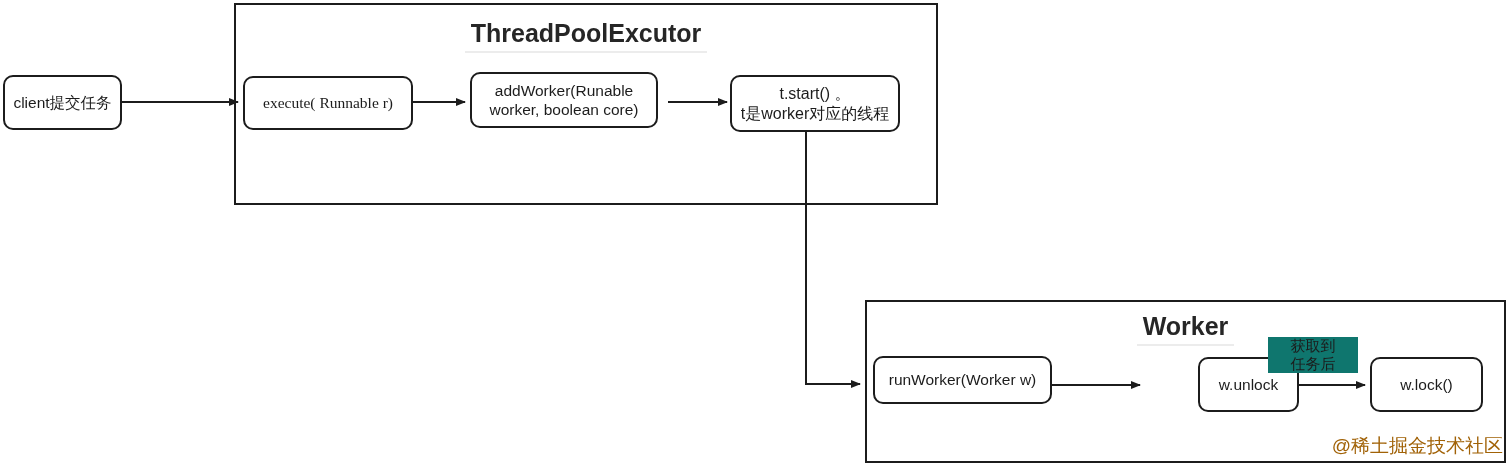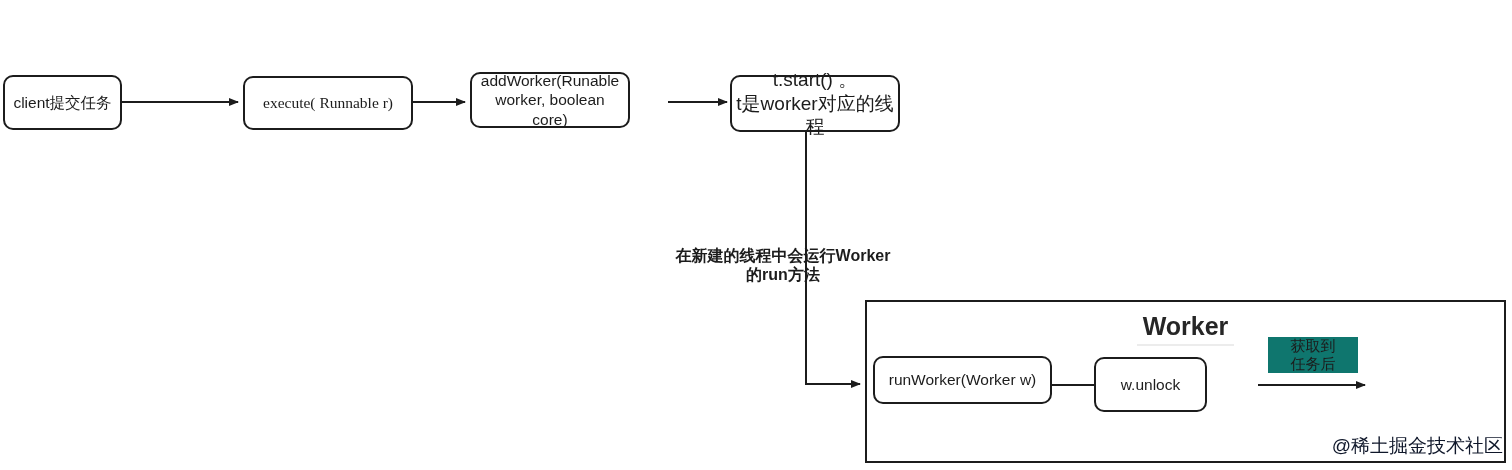--- a/index.html
+++ b/index.html
@@ -79,21 +79,21 @@
     line-height: 18px;
     white-space: pre-line;
     z-index: 3;
     background: #0f766e;
   }
   .watermark {
     position: absolute;
     right: 9px;
     top: 433px;
     font-size: 19px;
-    color: #0f172a;
+    color: #a16207;
     z-index: 4;
   }
 </style>
 </head>
 <body>
 
 <div id="stage">
 
   <svg id="wires" viewBox="0 0 1512 470">
     <defs>
@@ -102,43 +102,47 @@
       </marker>
     </defs>
     <line x1="122" y1="102" x2="238" y2="102" marker-end="url(#arrow)"></line>
     <line x1="413" y1="102" x2="465" y2="102" marker-end="url(#arrow)"></line>
     <line x1="668" y1="102" x2="727" y2="102" marker-end="url(#arrow)"></line>
     <polyline points="806,132 806,384 860,384" marker-end="url(#arrow)"></polyline>
     <line x1="1052" y1="385" x2="1140" y2="385" marker-end="url(#arrow)"></line>
     <line x1="1258" y1="385" x2="1365" y2="385" marker-end="url(#arrow)"></line>
   </svg>
 
+  <div class="group-box" style="left:234px; top:3px; width:704px; height:202px;">
+    <div class="group-title" style="top:14px;">
+      <span>ThreadPoolExcutor</span>
+    </div>
+  </div>
 
   <div class="group-box" style="left:865px; top:300px; width:641px; height:163px;">
     <div class="group-title" style="top:10px;">
       <span>Worker</span>
     </div>
   </div>
 
   <div class="node" style="left:3px; top:75px; width:119px; height:55px;">client提交任务</div>
 
   <div class="node" style="left:243px; top:76px; width:170px; height:54px;font-family:Liberation Serif, serif;">execute( Runnable r)</div>
 
-  <div class="node" style="left:470px; top:72px; width:160px; height:56px;">addWorker(Runable
+  <div class="node" style="left:470px; top:72px; width:188px; height:56px;">addWorker(Runable
 worker, boolean core)</div>
 
-  <div class="node" style="left:730px; top:75px; width:170px; height:57px; font-size:19px;">t.start() 。
+  <div class="node" style="left:730px; top:75px; width:170px; height:57px; font-size:16px;">t.start() 。
 t是worker对应的线程</div>
 
   <div class="node" style="left:873px; top:356px; width:179px; height:48px;">runWorker(Worker w)</div>
 
-  <div class="node" style="left:1094px; top:357px; width:113px; height:55px;">w.unlock</div>
+  <div class="node" style="left:1198px; top:357px; width:101px; height:55px;">w.unlock</div>
 
+  <div class="node" style="left:1370px; top:357px; width:113px; height:55px;">w.lock()</div>
 
-  <div class="annotation" style="left:633px; top:246px; width:300px;">在新建的线程中会运行Worker
-的run方法</div>
 
   <div class="edge-label" style="left:1268px; top:337px; width:90px;">获取到
 任务后</div>
 
   <div class="watermark">@稀土掘金技术社区</div>
 
 </div>
 
 </body></html>

